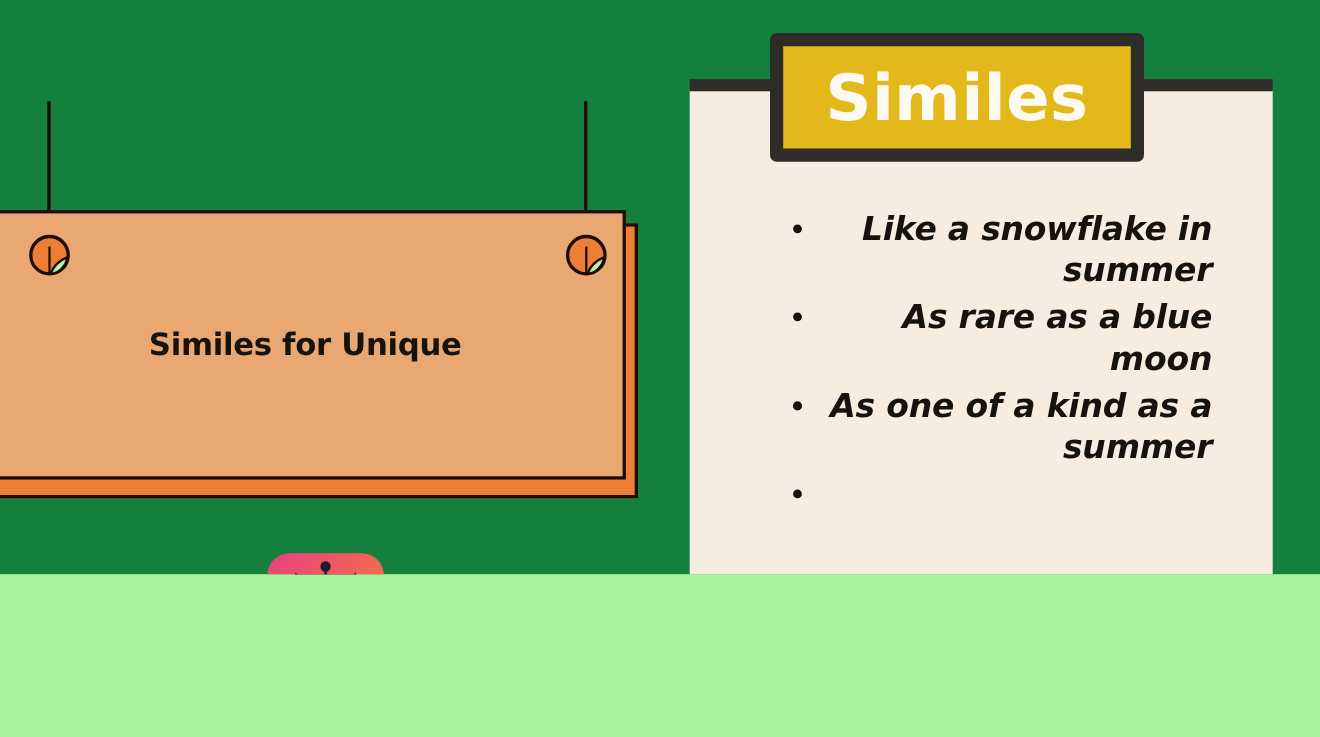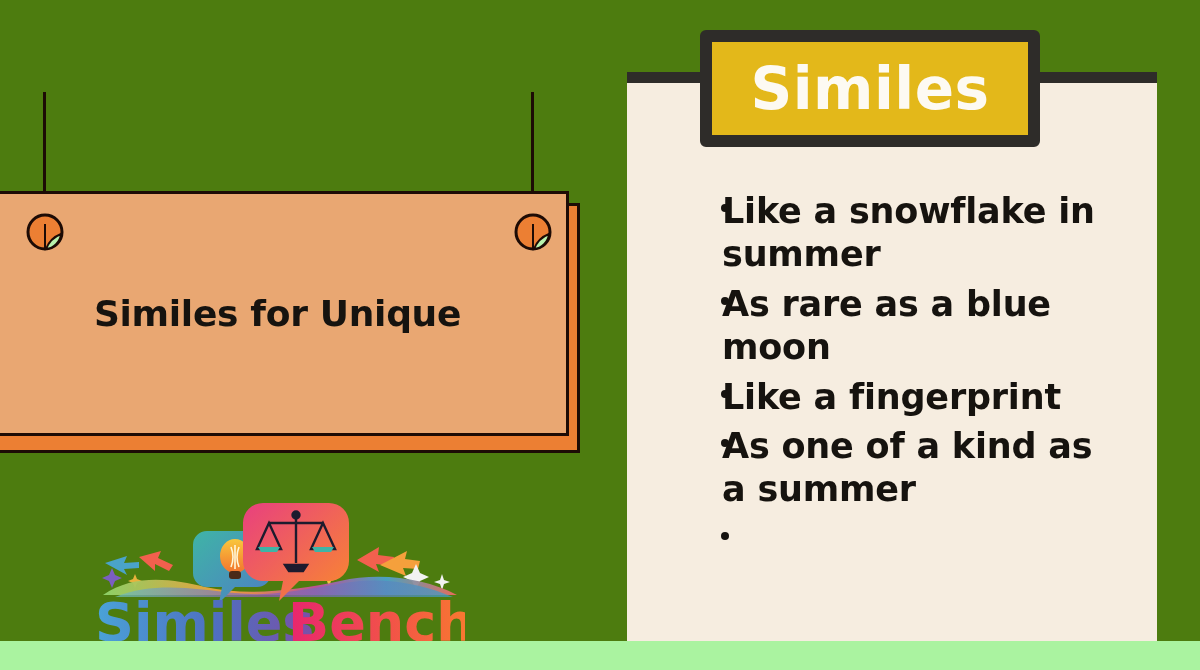--- a/index.html
+++ b/index.html
@@ -12,22 +12,22 @@
     overflow: hidden;
     font-family: "Liberation Sans", sans-serif;
     background: #aaf3a0;
     position: relative;
   }
 
   #canvas {
     position: absolute;
     left: 0; top: 0;
     width: 1200px;
-    height: 641px;
-    background: #4d7c0f;
+    height: 522px;
+    background: #15803d;
     overflow: hidden;
   }
 
   
   .right-panel {
     position: absolute;
     left: 627px;
     top: 82px;
     width: 530px;
     height: 588px;
@@ -74,27 +74,28 @@
     left: 700px;
     top: 190px;
     width: 380px;
     margin: 0;
     padding: 0 0 0 22px;
     list-style: none;
   }
   .similes-list li {
     position: relative;
     color: #16130f;
-    font-size: 35px;
+    font-size: 30px;
     font-weight: 700;
     line-height: 1.24;
-    text-align: left;
+    text-align: right;
     margin: 0 0 6px 0;
     font-family: "DejaVu Sans", sans-serif;
     letter-spacing: -0.2px;
+    font-style: italic;
   }
   .similes-list li .bullet-dot {
     position: absolute;
     left: -1px;
     top: 14px;
     width: 8px;
     height: 8px;
     border-radius: 50%;
     background: #16130f;
   }
@@ -118,21 +119,21 @@
     height: 245px;
     background: #e9a772;
     border: 3px solid #1d0b05;
     box-sizing: border-box;
     display: flex;
     align-items: center;
     justify-content: center;
   }
   .card-title {
     color: #16130f;
-    font-size: 36px;
+    font-size: 28px;
     font-weight: 700;
     letter-spacing: -0.3px;
     font-family: "DejaVu Sans", sans-serif;
   }
 
   
   .string {
     position: absolute;
     width: 3px;
     background: #1d0b05;
@@ -191,21 +192,20 @@
     <li>
       <span class="bullet-dot"></span>
       <span>Like a snowflake in summer</span>
     </li>
     <li>
       <span class="bullet-dot"></span>
       <span>As rare as a blue moon</span>
     </li>
     <li>
       <span class="bullet-dot"></span>
-      <span>Like a fingerprint</span>
     </li>
     <li>
       <span class="bullet-dot"></span>
       <span>As one of a kind as a summer</span>
     </li>
     <li>
       <span class="bullet-dot"></span>
     </li>
   </ul>
 

